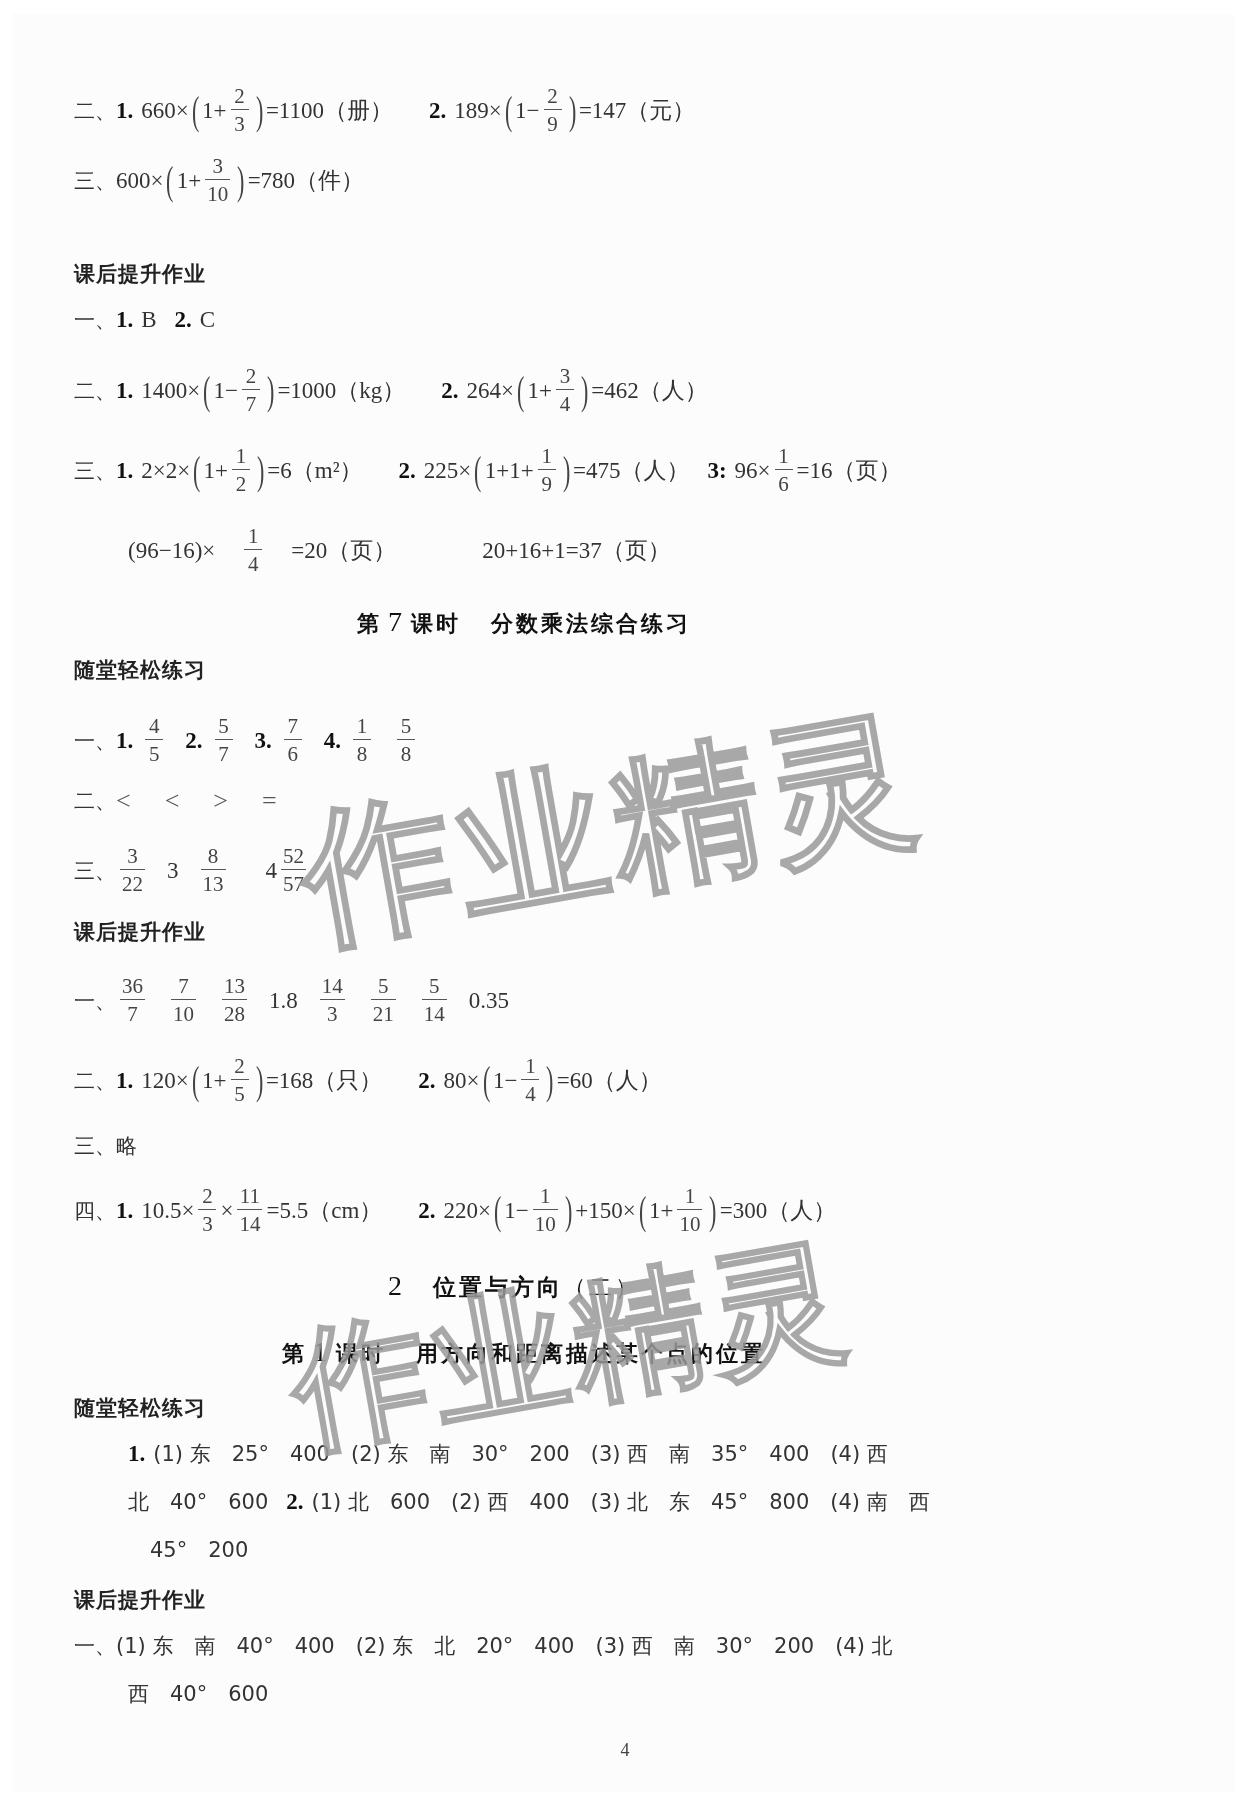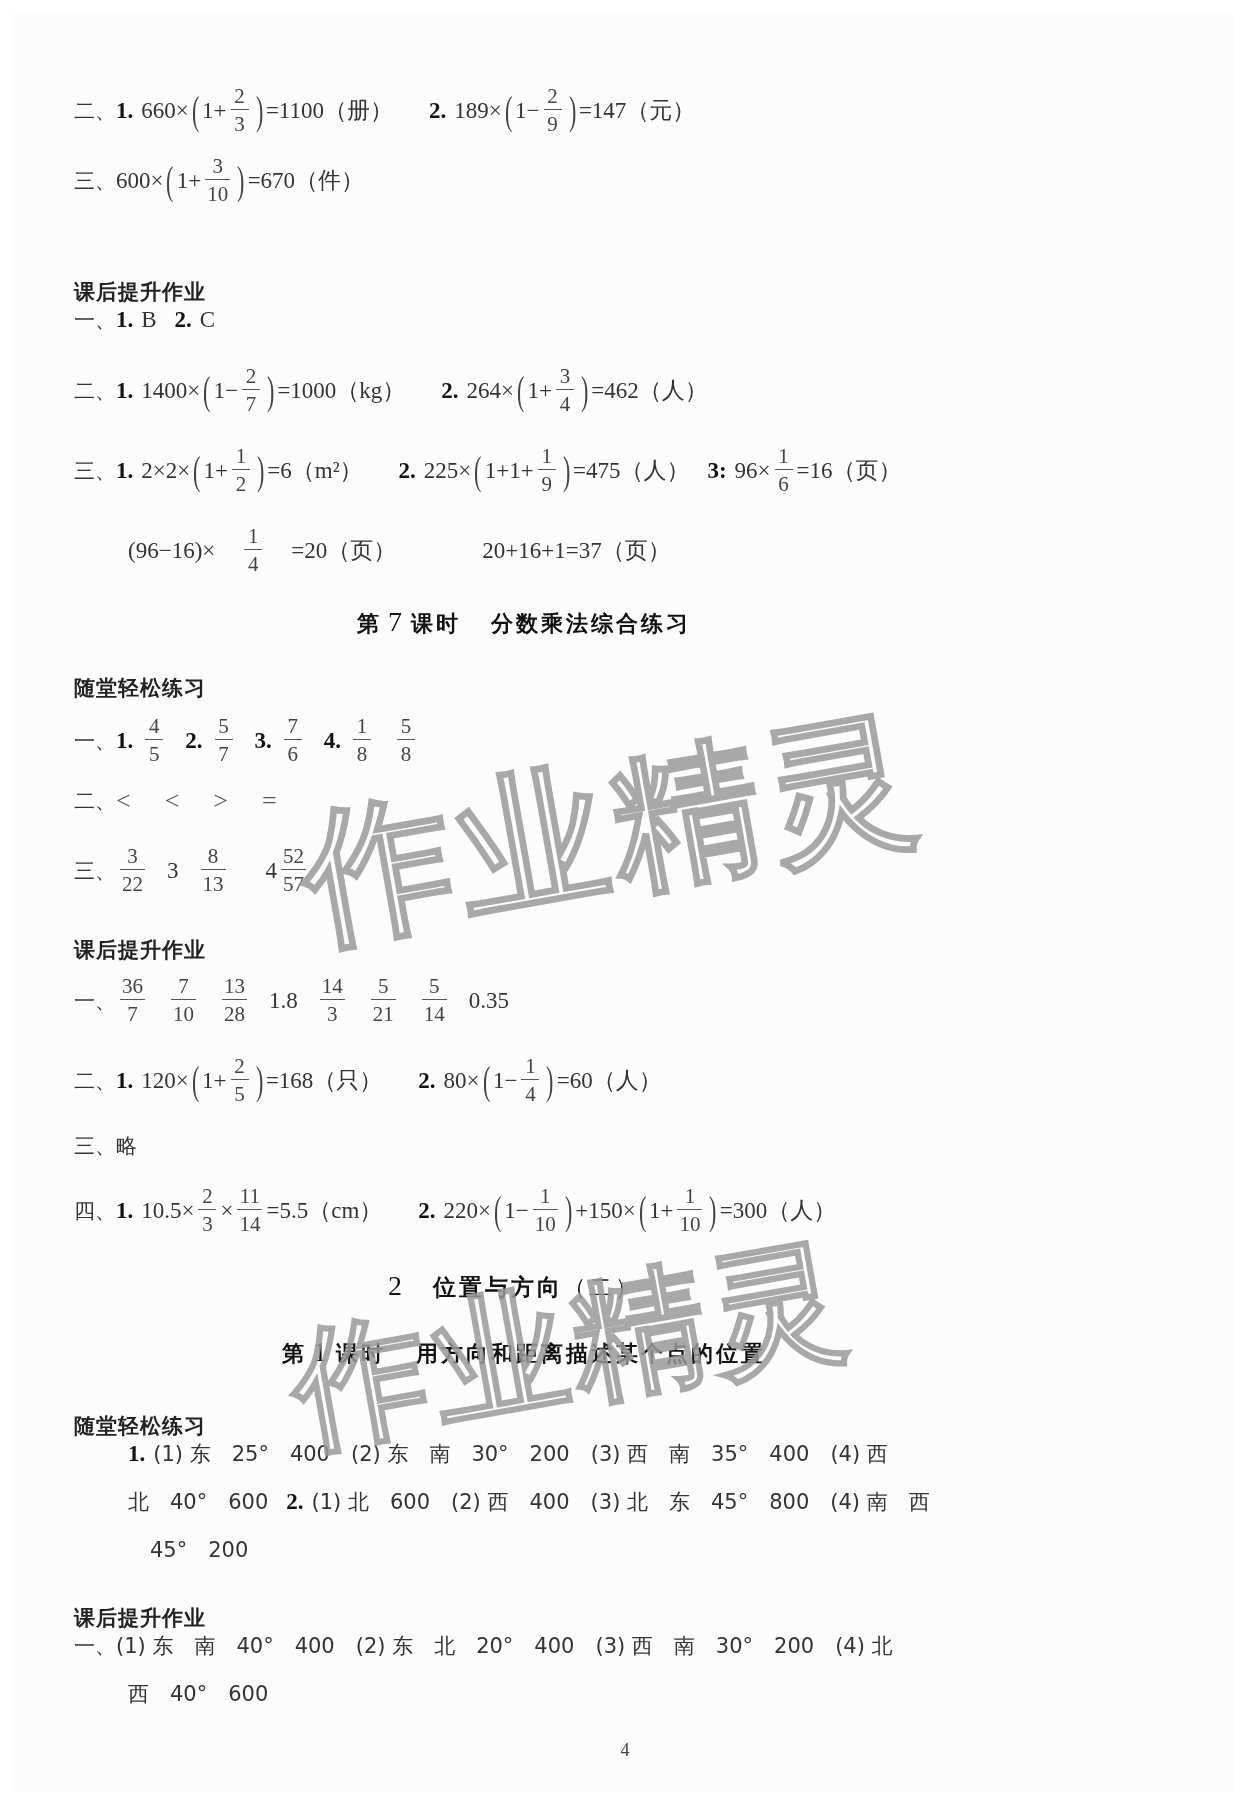--- a/index.html
+++ b/index.html
@@ -24,21 +24,21 @@
     display: inline-flex; flex-direction: column; align-items: center;
     vertical-align: middle; font-size: 21px; line-height: 1; margin: 0 4px;
     color: #444;
   }
   .frac .n { padding: 0 2px 2px 2px; }
   .frac .bar { width: 100%; min-width: 18px; border-top: 1.5px solid #555; }
   .frac .d { padding: 4px 2px 0 2px; }
   .paren { font-size: 40px; line-height: 1; transform: scaleX(0.55); display: inline-block; color: #444; font-weight: 200; }
   .section-head {
     position: absolute; left: 74px; font-family: "DejaVu Sans", sans-serif;
-    font-weight: bold; font-size: 21px; color: #222; letter-spacing: 1px; margin-top: 18px;
+    font-weight: bold; font-size: 21px; color: #222; letter-spacing: 1px;
   }
   .lesson-title {
     position: absolute; left: 0; width: 1048px; text-align: center;
     font-family: "DejaVu Sans", sans-serif; font-weight: bold; font-size: 22px;
     color: #111; letter-spacing: 3px;
   }
   .lesson-title .big-num { font-family: "Liberation Serif", serif; font-weight: normal; font-size: 28px; margin: 0 6px; }
   .chapter-title {
     position: absolute; left: 0; width: 1029px; text-align: center;
     font-family: "DejaVu Sans", sans-serif; font-weight: bold; font-size: 23px;
@@ -95,21 +95,21 @@
   <span class="cn">三、</span>
   <span>600×</span>
   <span class="paren">(</span>
   <span>1+</span>
   <span class="frac">
       <span class="n">3</span>
       <span class="bar"></span>
       <span class="d">10</span>
     </span>
   <span class="paren">)</span>
-  <span>=670（件）</span>
+  <span>=780（件）</span>
 </div>
 
 <div class="section-head" style="top:260px;">课后提升作业</div>
 
 <div class="line" style="top:306px;">
   <span class="cn">一、</span>
   <span class="num">1.</span>
   <span>B</span>
   <span class="gap-s"></span>
   <span class="num">2.</span>

